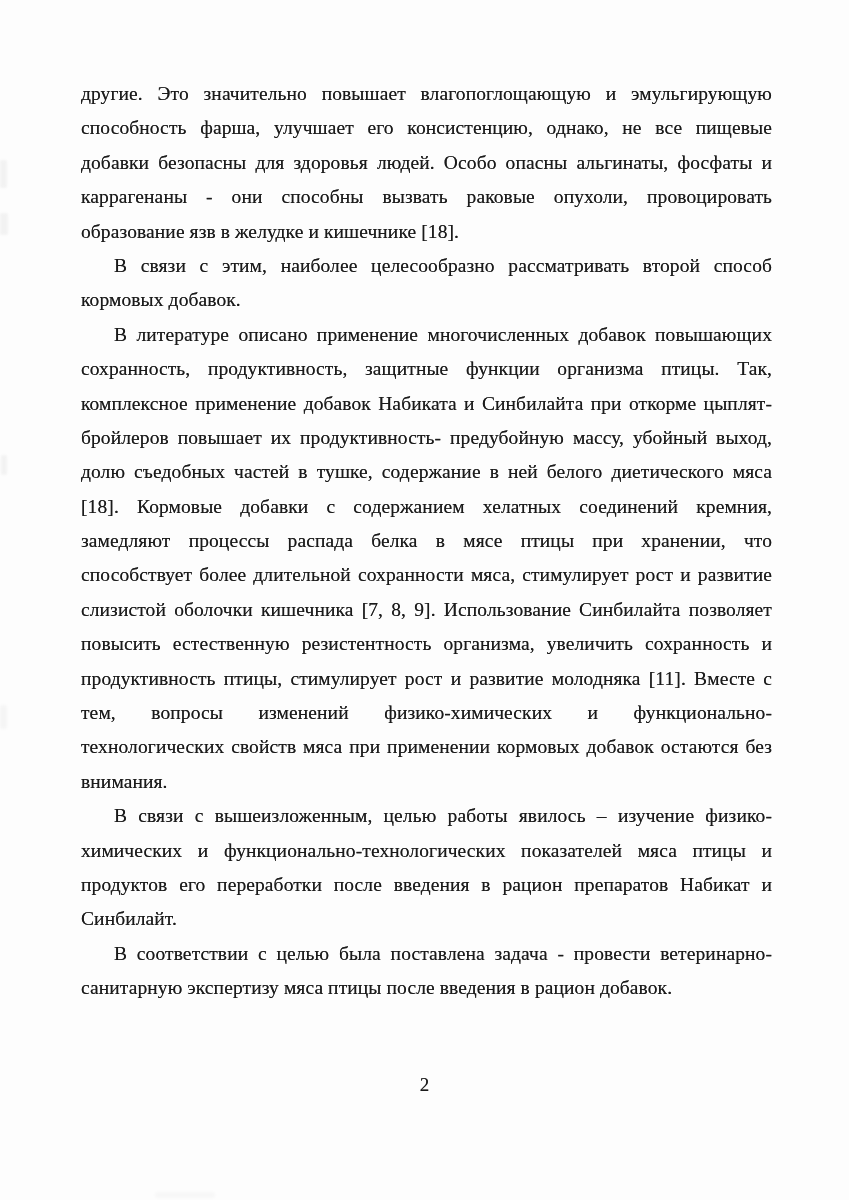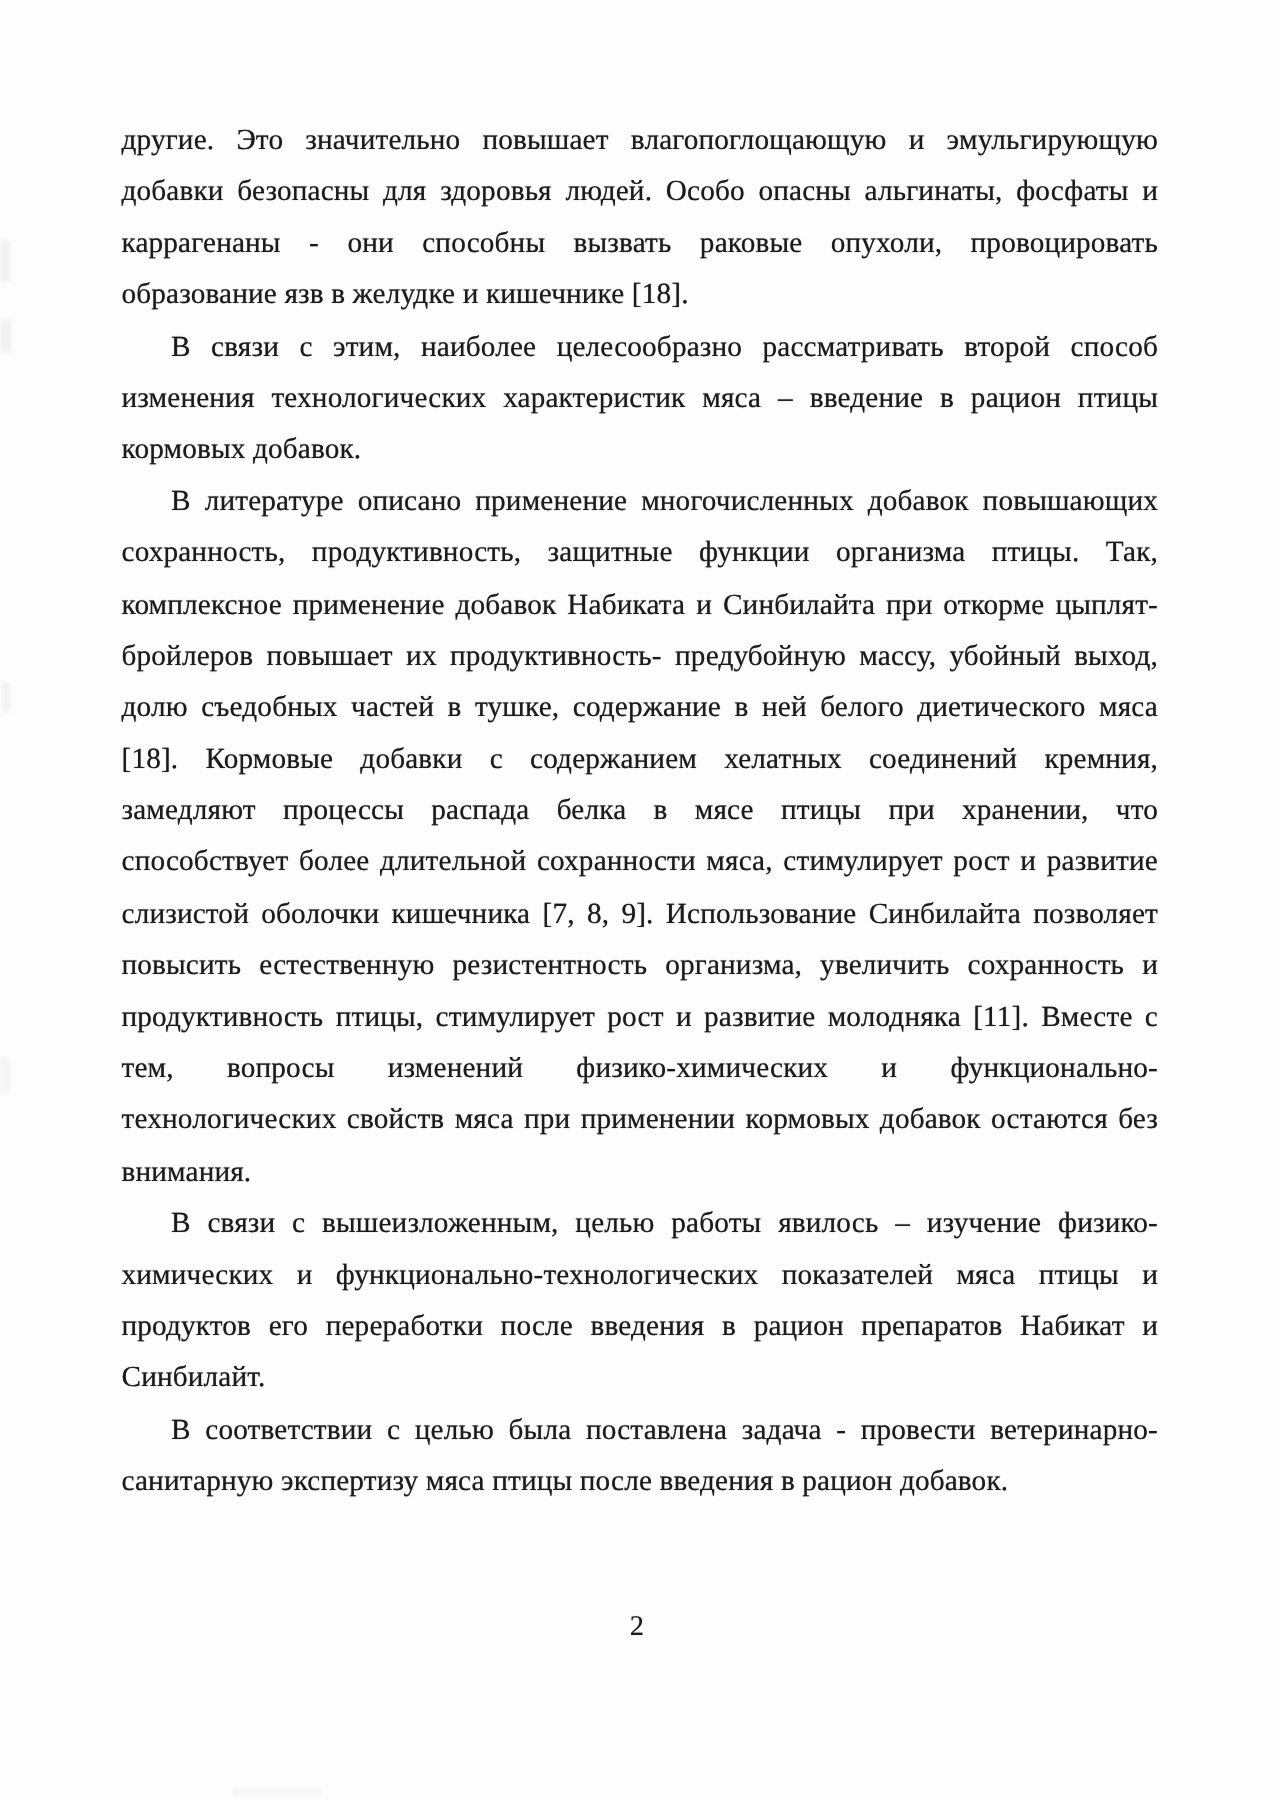--- a/index.html
+++ b/index.html
@@ -70,27 +70,27 @@
   .a4 { left: 0; top: 705px; width: 7px; height: 24px; opacity: 0.07; }
   .a5 { left: 155px; top: 1192px; width: 60px; height: 6px; opacity: 0.05; }
 </style>
 </head>
 <body>
 
 <div class="page">
   <div class="text-block" id="text-block">
       <div class="paragraph">
         <div class="line just">другие. Это значительно повышает влагопоглощающую и эмульгирующую</div>
+        <div class="line just">способность фарша, улучшает его консистенцию, однако, не все пищевые</div>
         <div class="line just">добавки безопасны для здоровья людей. Особо опасны альгинаты, фосфаты и</div>
         <div class="line just">каррагенаны - они способны вызвать раковые опухоли, провоцировать</div>
         <div class="line">образование язв в желудке и кишечнике [18].</div>
       </div>
       <div class="paragraph">
         <div class="line just indent">В связи с этим, наиболее целесообразно рассматривать второй способ</div>
-        <div class="line just">изменения технологических характеристик мяса – введение в рацион птицы</div>
         <div class="line">кормовых добавок.</div>
       </div>
       <div class="paragraph">
         <div class="line just indent">В литературе описано применение многочисленных добавок повышающих</div>
         <div class="line just">сохранность, продуктивность, защитные функции организма птицы. Так,</div>
         <div class="line just">комплексное применение добавок Набиката и Синбилайта при откорме цыплят-</div>
         <div class="line just">бройлеров повышает их продуктивность- предубойную массу, убойный выход,</div>
         <div class="line just">долю съедобных частей в тушке, содержание в ней белого диетического мяса</div>
         <div class="line just">[18]. Кормовые добавки с содержанием хелатных соединений кремния,</div>
         <div class="line just">замедляют процессы распада белка в мясе птицы при хранении, что</div>

